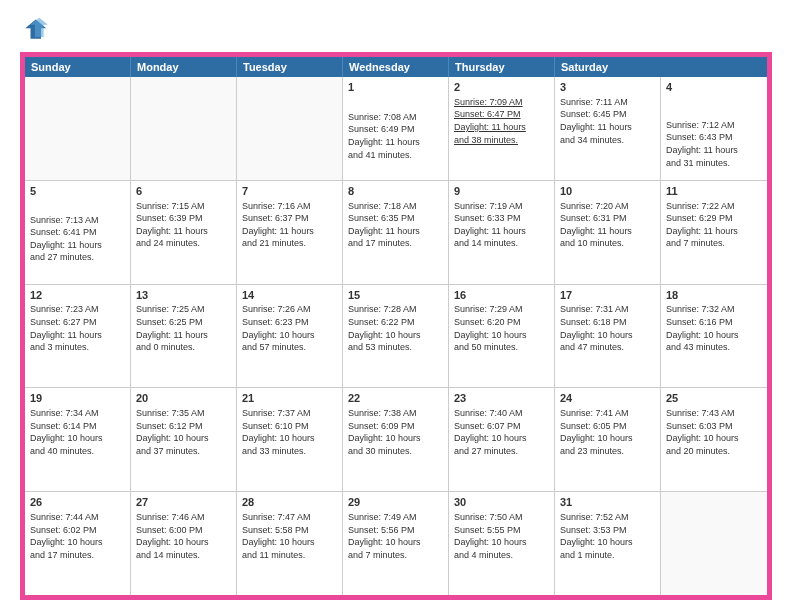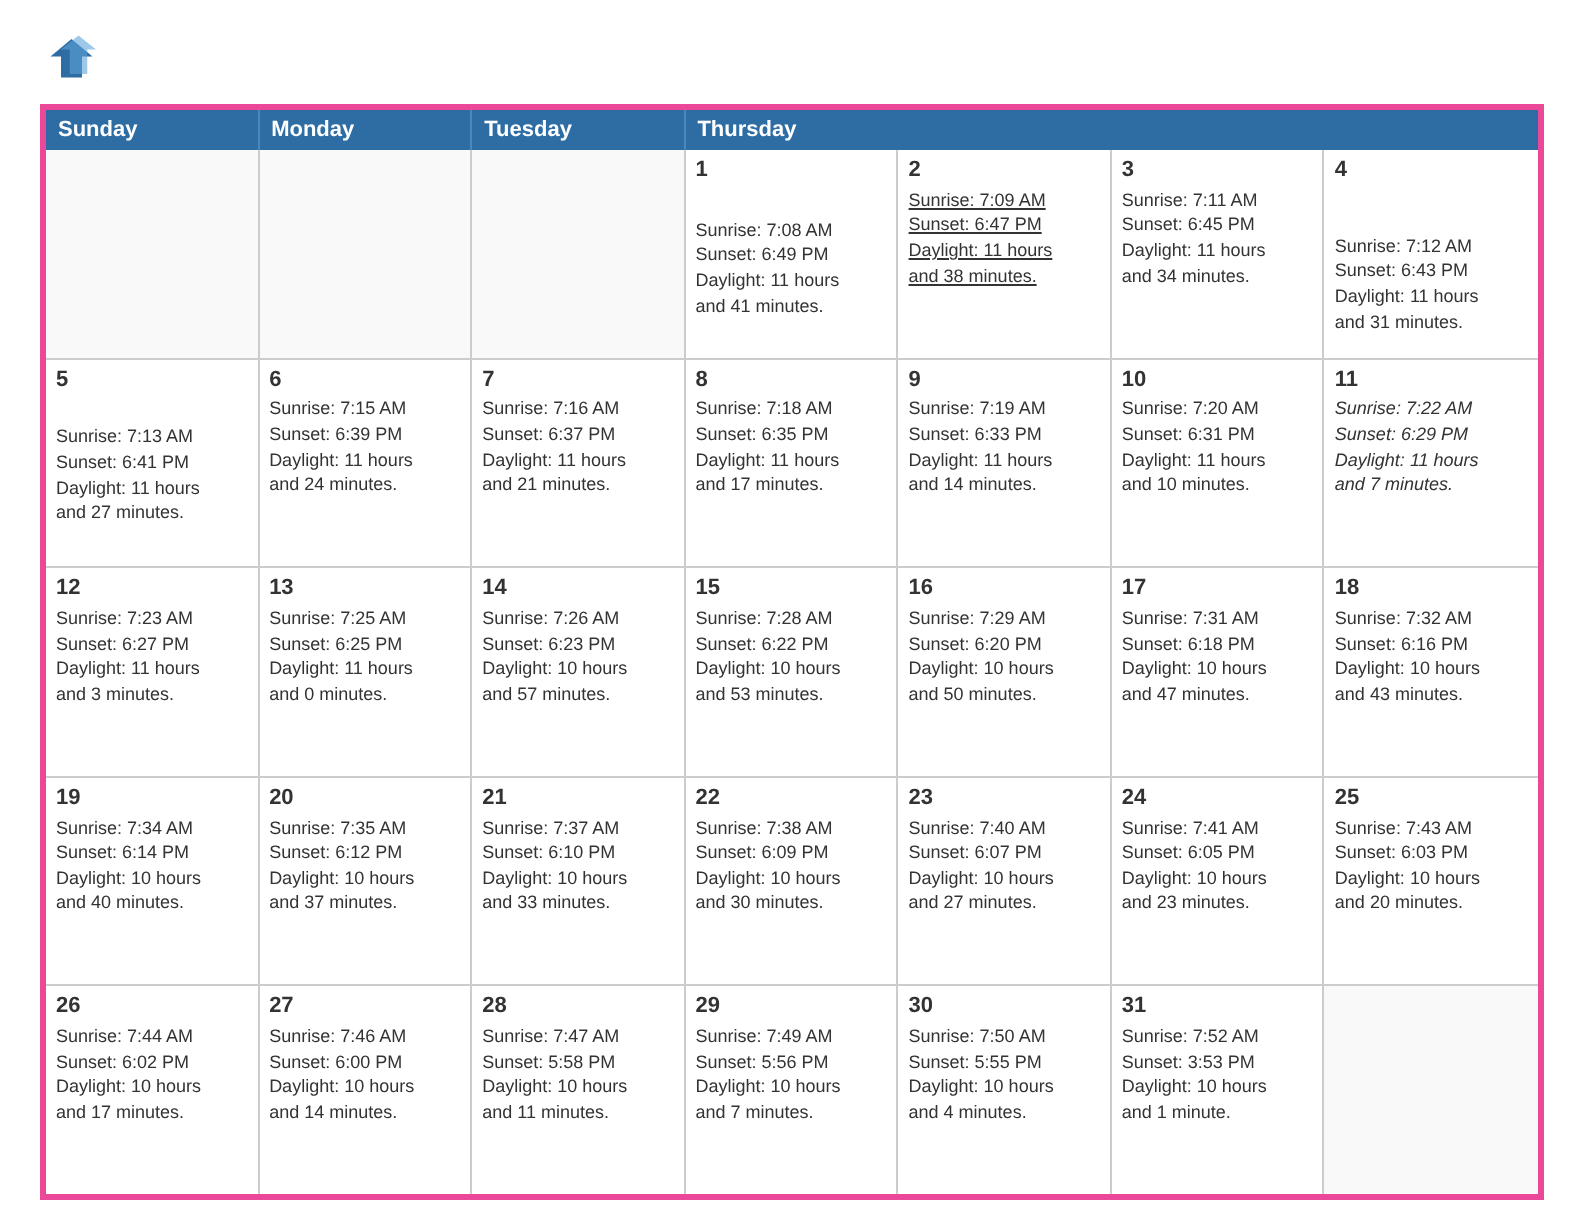--- a/index.html
+++ b/index.html
@@ -52,21 +52,21 @@
     }
     .title-block h2 {
       font-size: 14px;
       font-weight: normal;
       color: #444;
     }
     .calendar {
       flex: 1;
       display: flex;
       flex-direction: column;
-      border: 3px solid #ec4899;
+      border: 5px solid #ec4899;
     }
     .cal-header {
       display: grid;
       grid-template-columns: repeat(7, 1fr);
       background: #2e6da4;
     }
     .cal-header-cell {
       color: #fff;
       font-size: 11px;
       font-weight: bold;
@@ -130,21 +130,23 @@
       <h1></h1>
       <h2></h2>
     </div>
   </div>
 
   <div class="calendar">
     <div class="cal-header">
     <div class="cal-header-cell">Sunday</div>
         <div class="cal-header-cell">Monday</div>
         <div class="cal-header-cell">Tuesday</div>
+        <div class="cal-header-cell">Wednesday</div>
         <div class="cal-header-cell">Thursday</div>
+        <div class="cal-header-cell">Saturday</div>
       </div>
     <div class="cal-body">
     <div class="cal-row">
           <div class="cal-cell empty"></div>
           <div class="cal-cell empty"></div>
           <div class="cal-cell empty"></div>
           <div class="cal-cell">
             <span class="day-num">1</span>
             <div class="day-info" style="white-space: pre-line; margin-top: 16px;">Sunrise: 7:08 AM
 Sunset: 6:49 PM
@@ -211,21 +213,21 @@
           </div>
           <div class="cal-cell">
             <span class="day-num">10</span>
             <div class="day-info" style="white-space: pre-line;">Sunrise: 7:20 AM
 Sunset: 6:31 PM
 Daylight: 11 hours
 and 10 minutes.</div>
           </div>
           <div class="cal-cell">
             <span class="day-num">11</span>
-            <div class="day-info" style="white-space: pre-line; font-style: italic;">Sunrise: 7:22 AM
+            <div class="day-info" style="white-space: pre-line;">Sunrise: 7:22 AM
 Sunset: 6:29 PM
 Daylight: 11 hours
 and 7 minutes.</div>
           </div>
         </div>
         <div class="cal-row">
           <div class="cal-cell">
             <span class="day-num">12</span>
             <div class="day-info" style="white-space: pre-line;">Sunrise: 7:23 AM
 Sunset: 6:27 PM

